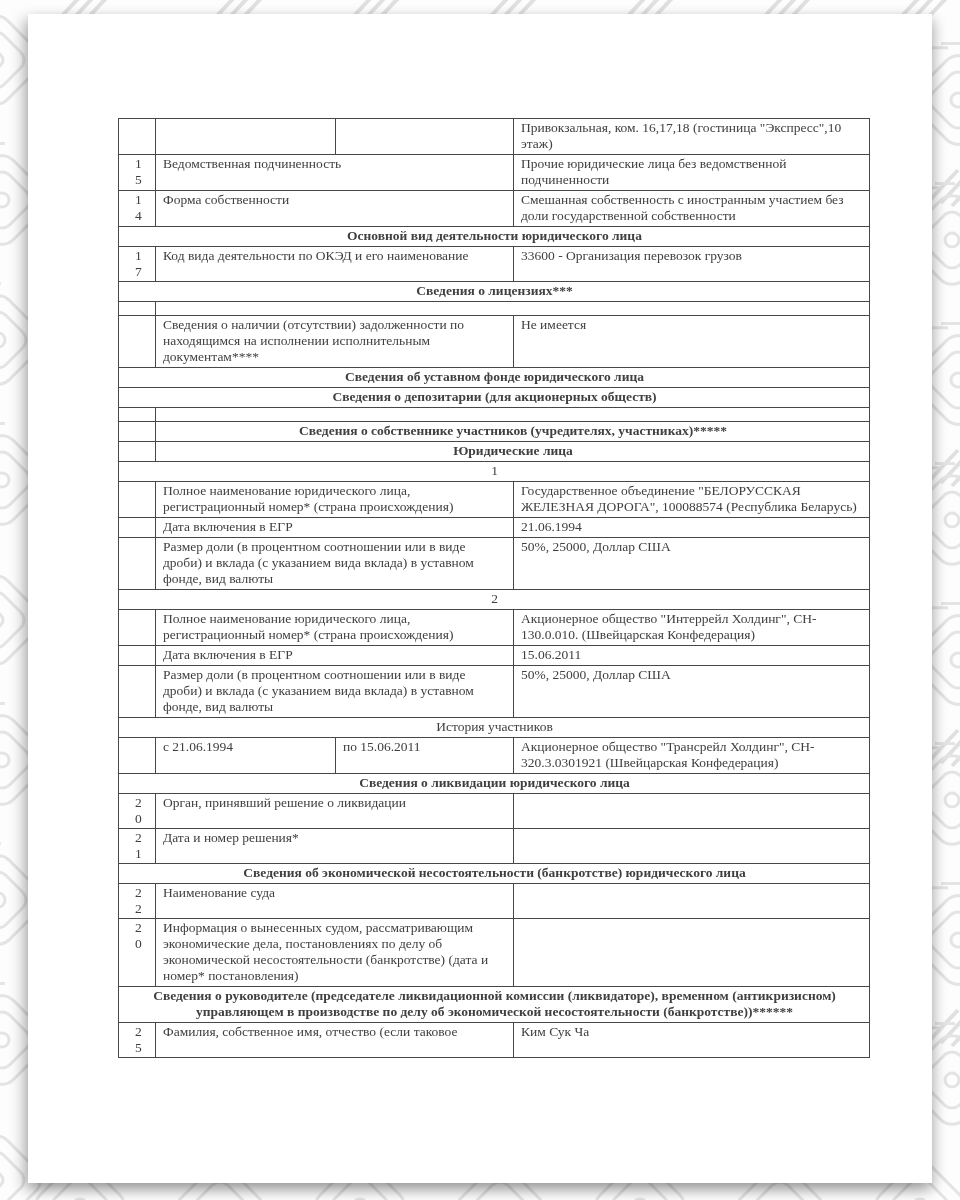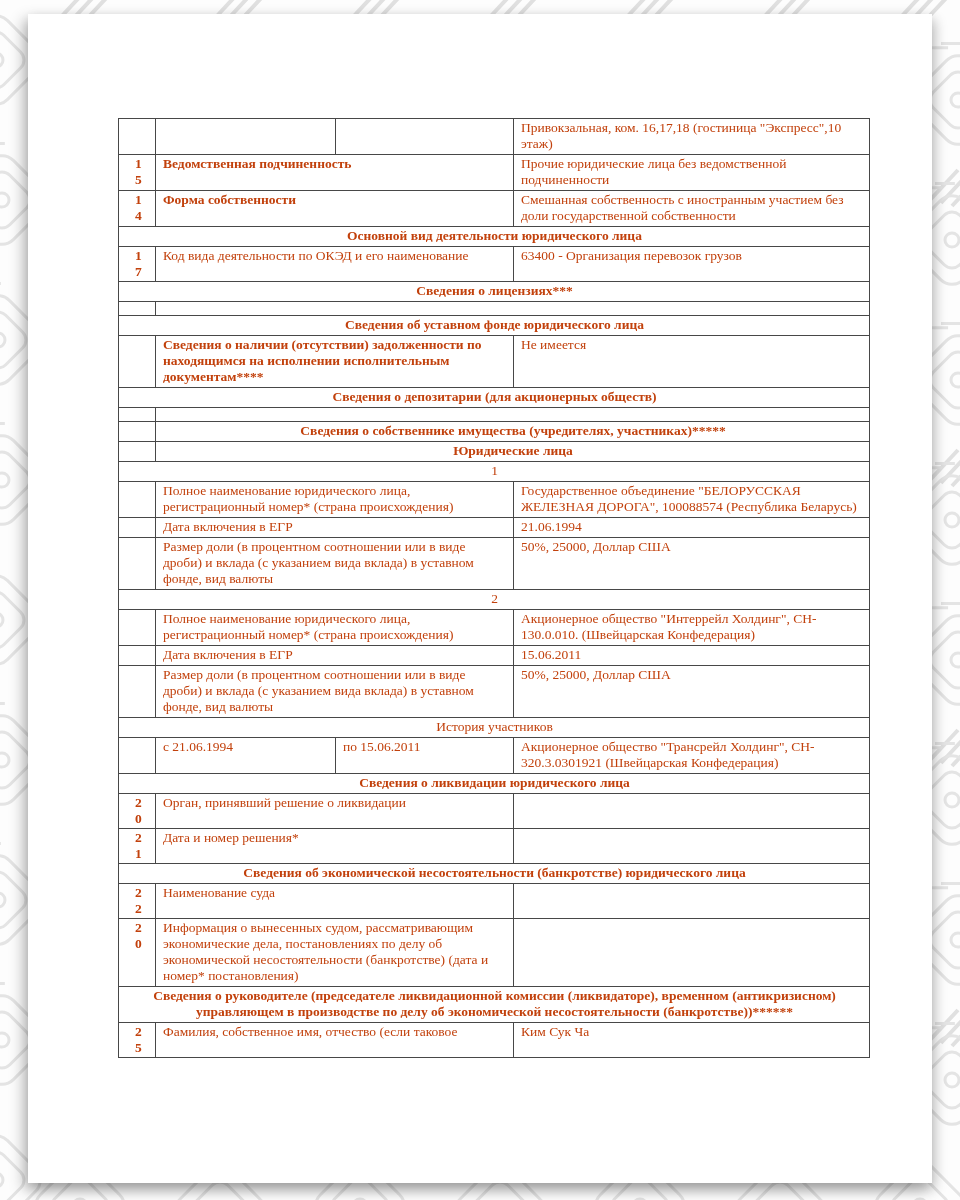--- a/index.html
+++ b/index.html
@@ -16,30 +16,30 @@
   .page {
     position: absolute; left: 28px; top: 14px;
     width: 904px; height: 1169px;
     background: #ffffff; z-index: 1;
     box-shadow: -4px 6px 14px rgba(0,0,0,0.30), 4px 6px 12px rgba(0,0,0,0.16);
   }
   table.doc {
     position: absolute; left: 90px; top: 104px;
     width: 751px;
     border-collapse: collapse; table-layout: fixed;
-    font-size: 13.5px; line-height: 16px; color: #c2410c;
+    font-size: 13.5px; line-height: 16px; color: #404040;
   }
   .doc td {
     border: 1px solid #474747;
     padding: 1px 6px 2px 7px;
     vertical-align: top;
     overflow: hidden; word-wrap: break-word;
   }
-  .doc td.num { text-align: right; padding: 1px 16px; font-weight: bold; }
-  .doc td.lbl-bold { font-weight: bold; }
+  .doc td.num { text-align: right; padding: 1px 16px; }
+  .doc td.lbl-bold { font-weight: normal; }
   .doc td.section { font-weight: bold; text-align: center; }
   .doc td.center { text-align: center; }
   .doc tr.empty-row td { height: 14px; }
 </style>
 </head>
 <body>
 
 <svg class="bg-pattern" width="960" height="1200" viewBox="0 0 960 1200">
   <defs>
     <g id="doodle" fill="none" stroke="#e4e4e4" stroke-width="3">
@@ -117,47 +117,47 @@
           <td class="num">14</td>
           <td class="lbl-bold" colspan="2">Форма собственности</td>
           <td>Смешанная собственность с иностранным участием без доли государственной собственности</td>
         </tr>
         <tr>
           <td class="section" colspan="4">Основной вид деятельности юридического лица</td>
         </tr>
         <tr>
           <td class="num">17</td>
           <td colspan="2">Код вида деятельности по ОКЭД и его наименование</td>
-          <td>63400 - Организация перевозок грузов</td>
+          <td>33600 - Организация перевозок грузов</td>
         </tr>
         <tr>
           <td class="section" colspan="4">Сведения о лицензиях***</td>
         </tr>
         <tr class="empty-row">
           <td class="num"></td>
           <td colspan="3"></td>
-        </tr>
-        <tr>
-          <td class="section" colspan="4">Сведения об уставном фонде юридического лица</td>
         </tr>
         <tr>
           <td class="num"></td>
           <td class="lbl-bold" colspan="2">Сведения о наличии (отсутствии) задолженности по находящимся на исполнении исполнительным документам****</td>
           <td>Не имеется</td>
         </tr>
         <tr>
+          <td class="section" colspan="4">Сведения об уставном фонде юридического лица</td>
+        </tr>
+        <tr>
           <td class="section" colspan="4">Сведения о депозитарии (для акционерных обществ)</td>
         </tr>
         <tr class="empty-row">
           <td class="num"></td>
           <td colspan="3"></td>
         </tr>
         <tr>
           <td class="num"></td>
-          <td class="section" colspan="3">Сведения о собственнике имущества (учредителях, участниках)*****</td>
+          <td class="section" colspan="3">Сведения о собственнике участников (учредителях, участниках)*****</td>
         </tr>
         <tr>
           <td class="num"></td>
           <td class="section" colspan="3">Юридические лица</td>
         </tr>
         <tr>
           <td class="center" colspan="4">1</td>
         </tr>
         <tr>
           <td class="num"></td>

